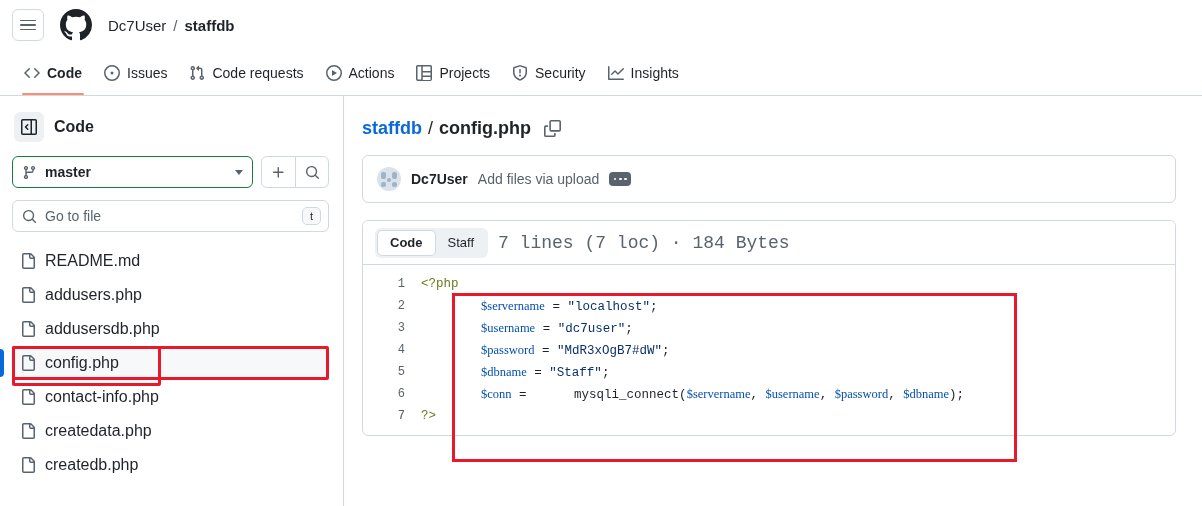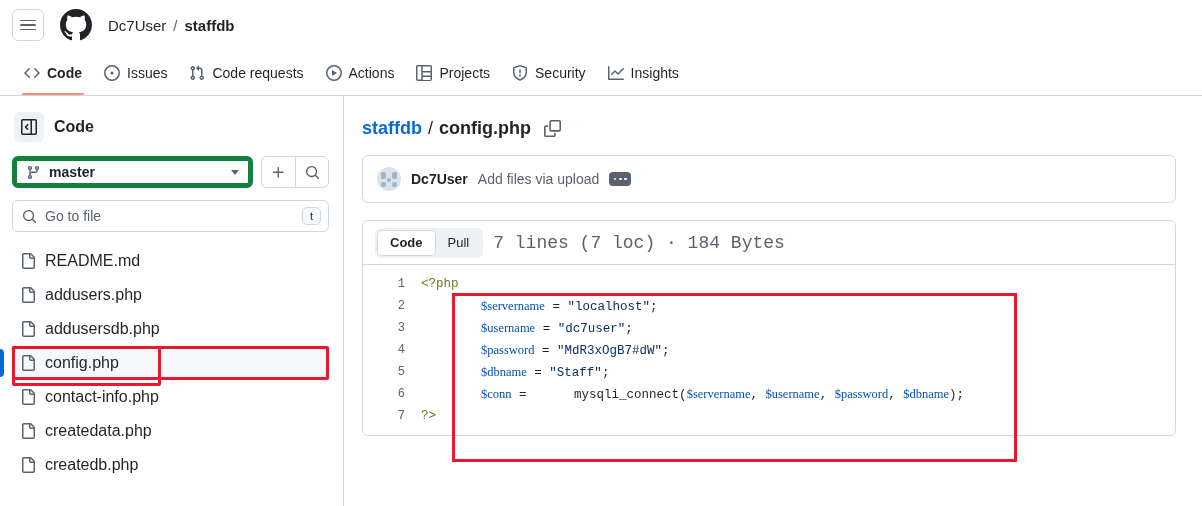--- a/index.html
+++ b/index.html
@@ -53,21 +53,21 @@
   }
   .sb-head { display: flex; align-items: center; gap: 10px; padding: 16px 12px 10px 14px; }
   .sb-head .panel-ico {
     width: 30px; height: 30px; border-radius: 6px; background: #eef1f4;
     display: flex; align-items: center; justify-content: center; color: #1f2328;
   }
   .sb-head .sb-title { font-size: 16px; font-weight: bold; color: #1f2328; }
 
   .sb-controls { display: flex; align-items: center; gap: 8px; padding: 4px 14px 0 12px; }
   .branch-select {
-    flex: 1; height: 32px; border: 5px solid #15803d; border-radius: 6px; background: #fff;
+    flex: 1; height: 32px; border: 1px solid #15803d; border-radius: 6px; background: #fff;
     display: flex; align-items: center; padding: 0 9px; gap: 8px; cursor: pointer;
   }
   .branch-select .bname { font-size: 14px; font-weight: bold; color: #1f2328; flex: 1; }
   .caret { width: 0; height: 0; border-left: 4px solid transparent; border-right: 4px solid transparent; border-top: 5px solid #59636e; }
   .btn-group { display: flex; height: 32px; border: 1px solid #d1d9e0; border-radius: 6px; overflow: hidden; background: #fff; }
   .btn-group > div {
     width: 33px; display: flex; align-items: center; justify-content: center;
     color: #59636e; cursor: pointer;
   }
   .btn-group > div + div { border-left: 1px solid #d1d9e0; }
@@ -382,21 +382,21 @@
         <b></b>
         <b></b>
         <b></b>
       </span>
     </div>
 
     <div class="code-panel">
       <div class="code-toolbar">
         <div class="seg">
           <div class="on">Code</div>
-          <div>Pull</div>
+          <div>Staff</div>
         </div>
         <span class="file-meta">7 lines (7 loc) · 184 Bytes</span>
       </div>
       <div class="code-body" id="code-body">
           <div class="code-line">
             <span class="ln">1</span>
             <span class="lc"><span class="tok-php">&lt;?php</span></span>
           </div>
           <div class="code-line">
             <span class="ln">2</span>

